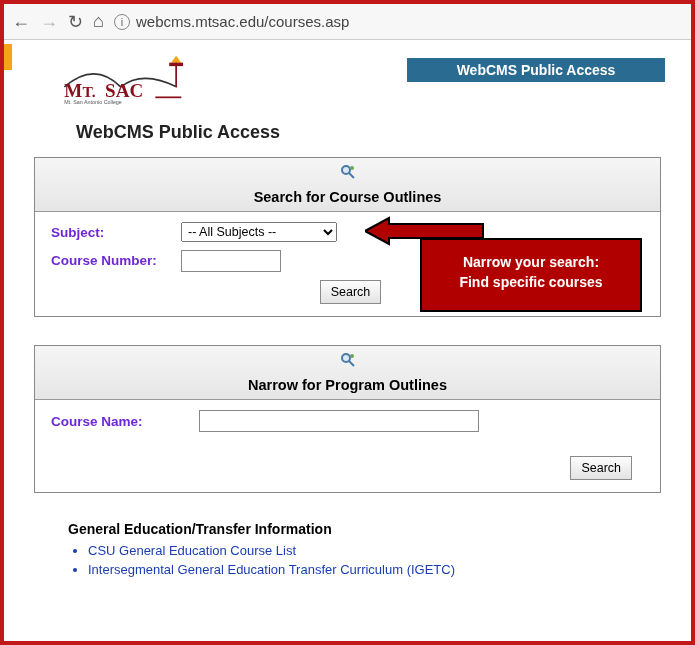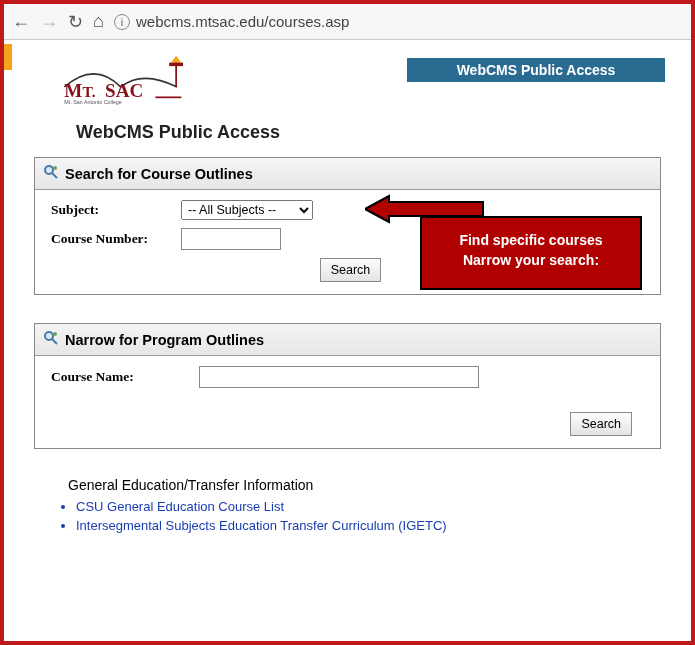--- a/index.html
+++ b/index.html
@@ -65,38 +65,38 @@
   .panel {
     border: 1px solid #888;
     margin: 0 4px 28px 4px;
   }
   .panel-header {
     background: linear-gradient(#f5f5f5,#e6e6e6);
     border-bottom: 1px solid #999;
     padding: 6px 8px;
     font-weight: bold;
     font-size: 14.5px;
-    display: flex; align-items: center; gap: 6px;
+    display: flex; align-items: center; gap: 6px; flex-direction: column;
   }
   .panel-body {
     padding: 10px 10px 12px 16px;
     position: relative;
     font-size: 13.5px;
   }
   .field-row {
     display: flex; align-items: center; gap: 20px;
     margin-bottom: 8px;
   }
   .field-label {
-    color: #000000; font-weight: bold; width: 110px; font-family: Liberation Serif, serif;
+    color: #6d28d9; font-weight: bold; width: 110px;
   }
   .subject-select {
     font-size: 12.5px;
     padding: 1px 2px;
-    width: 132px;
+    width: 156px;
   }
   .course-input {
     width: 100px; height: 22px;
     border: 1px solid #888;
   }
   .search-btn {
     font-size: 12.5px;
     padding: 4px 10px;
     background: linear-gradient(#fdfdfd,#e3e3e3);
     border: 1px solid #8a8a8a;
@@ -120,22 +120,22 @@
   .arrow-wrap {
     position: absolute;
     top: 4px; left: 330px;
     width: 120px; height: 30px;
   }
   .program-input {
     width: 280px; height: 22px;
     border: 1px solid #888;
   }
   .ge-section { margin: 6px 0 0 38px; }
-  .ge-title { font-weight: normal; font-size: 14px; }
-  .ge-section ul { margin: 6px 0 0 8px; padding: 0; }
+  .ge-title { font-weight: bold; font-size: 14px; }
+  .ge-section ul { margin: 6px 0 0 20px; padding: 0; }
   .ge-section li { font-size: 13px; color: #1a3db3; margin-bottom: 4px; list-style: disc; }
   .ge-section li span { cursor: pointer; }
   .search-icon { display:inline-block; }
 </style>
 </head>
 <body>
 
 <div class="outer-frame">
 
   <div class="browser-bar">
@@ -199,22 +199,22 @@
         <div class="btn-row">
           <button class="search-btn">Search</button>
         </div>
 
         <div class="arrow-wrap">
           <svg width="120" height="30" viewBox="0 0 120 30">
             <polygon points="0,15 24,2 24,8 118,8 118,22 24,22 24,28" fill="#b10000" stroke="#000" stroke-width="2"></polygon>
           </svg>
         </div>
         <div class="callout">
+          <div>Narrow your search:</div>
           <div>Find specific courses</div>
-          <div>Narrow your search:</div>
         </div>
       </div>
     </div>
 
     <div class="panel">
       <div class="panel-header">
         <span class="search-icon">
           <svg width="16" height="16" viewBox="0 0 16 16">
             <circle cx="6" cy="6" r="4" stroke="#4a78a8" stroke-width="2" fill="#dbe8f5"></circle>
             <line x1="9" y1="9" x2="14" y2="14" stroke="#4a78a8" stroke-width="2"></line>
@@ -231,18 +231,18 @@
         <div class="btn-row right">
           <button class="search-btn">Search</button>
         </div>
       </div>
     </div>
 
     <div class="ge-section">
       <div class="ge-title">General Education/Transfer Information</div>
       <ul>
         <li><span>CSU General Education Course List</span></li>
-        <li><span>Intersegmental Subjects Education Transfer Curriculum (IGETC)</span></li>
+        <li><span>Intersegmental General Education Transfer Curriculum (IGETC)</span></li>
       </ul>
     </div>
 
   </div>
 </div>
 
 </body></html>

